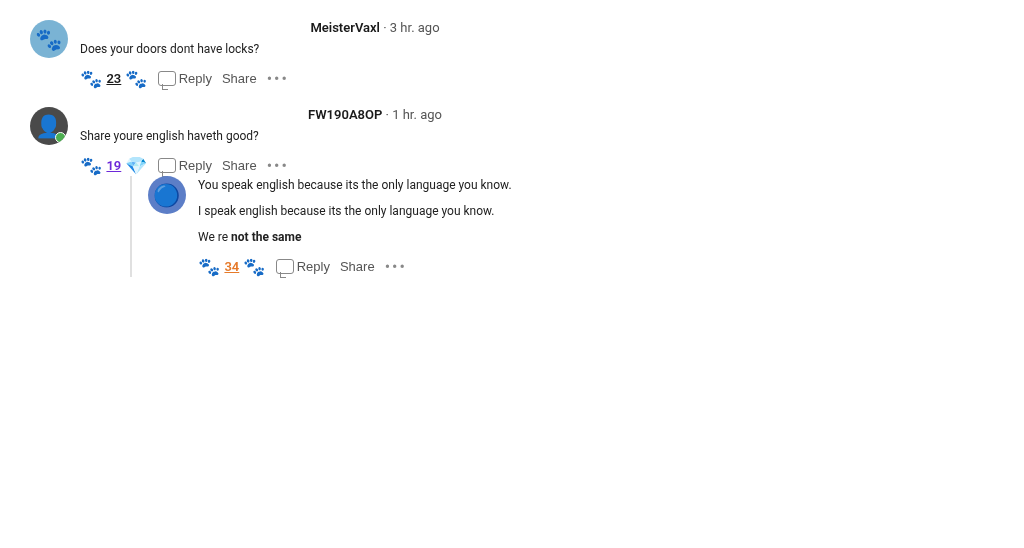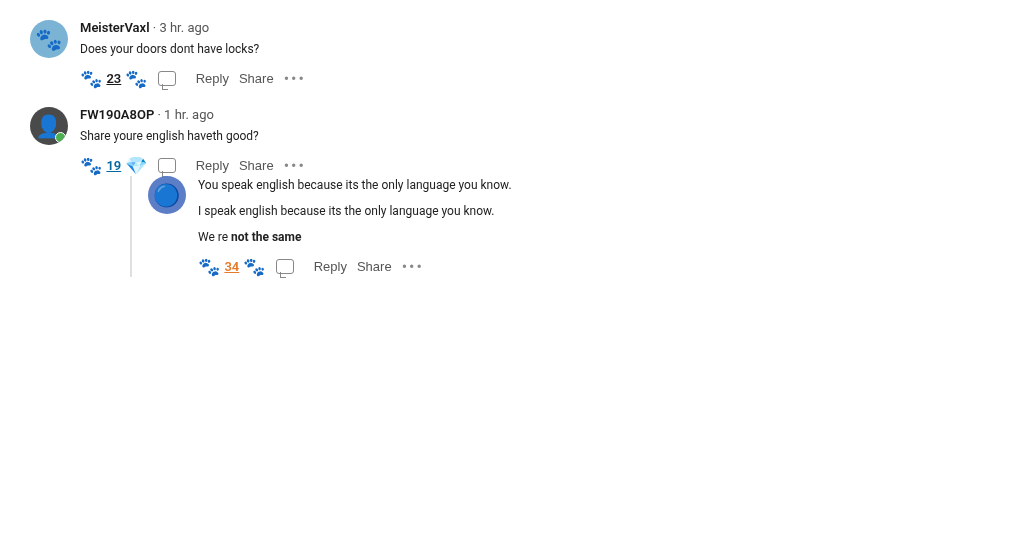--- a/index.html
+++ b/index.html
@@ -77,20 +77,21 @@
     }
 
     .comment-body {
       flex: 1;
     }
 
     .comment-meta {
       font-size: 13px;
       color: #555;
       margin-bottom: 5px;
+      text-align: center;
     }
 
     .comment-meta strong {
       color: #1a1a1a;
       font-weight: 600;
     }
 
     .comment-text {
       font-size: 12px;
       color: #222;
@@ -122,31 +123,31 @@
     }
 
     .vote-count {
       font-size: 13px;
       font-weight: 600;
       color: #1a1a1a;
       text-decoration: underline;
     }
 
     .vote-count.blue {
-      color: #0369a1;
+      color: #6d28d9;
     }
 
     .vote-count.orange {
       color: #e67a2a;
     }
 
     .action-btn {
       display: flex;
       align-items: center;
-      gap: 20px;
+      gap: 3px;
       cursor: pointer;
       color: #555;
       font-size: 13px;
       font-weight: 500;
       background: none;
       border: none;
       padding: 0;
     }
 
     .chat-icon {

